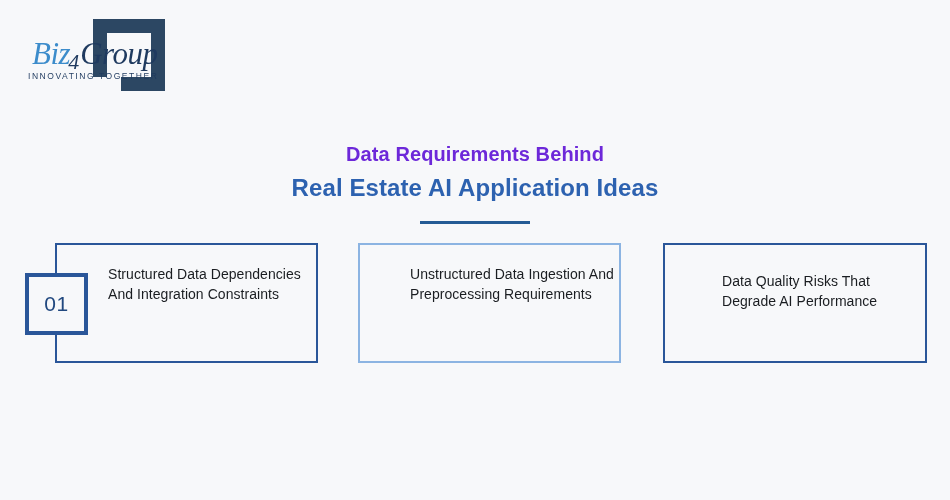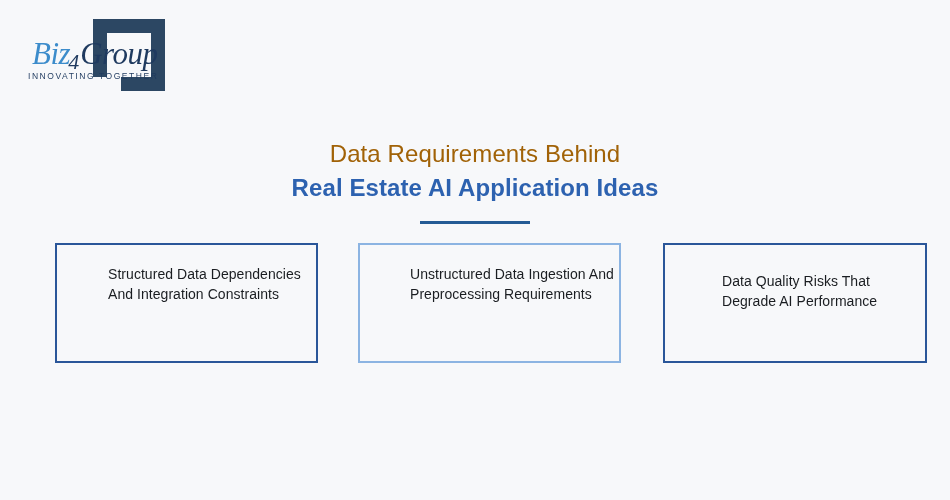--- a/index.html
+++ b/index.html
@@ -77,23 +77,23 @@
 
   
   .title-block {
     position: absolute;
     left: 0;
     top: 138px;
     width: 950px;
     text-align: center;
   }
   .title-line1 {
-    font-size: 24px;
-    color: #a16207;
-    font-weight: 400;
+    font-size: 20px;
+    color: #6d28d9;
+    font-weight: 700;
     letter-spacing: 0.1px;
     line-height: 32px;
   }
   .title-line2 {
     font-size: 24px;
     color: #2d62b0;
     font-weight: bold;
     letter-spacing: 0.1px;
     line-height: 32px;
     margin-top: 2px;
@@ -172,20 +172,21 @@
 
 <div class="title-block">
   <div class="title-line1">Data Requirements Behind</div>
   <div class="title-line2">Real Estate AI Application Ideas</div>
   <div class="title-rule"></div>
 </div>
 
 <div class="cards-row">
 
   <div class="card card-1"></div>
+  <div class="badge badge-1">01</div>
   <div class="card-text text-1">Structured Data Dependencies And Integration Constraints</div>
 
   <div class="card card-2"></div>
   <div class="card-text text-2">Unstructured Data Ingestion And Preprocessing Requirements</div>
 
   <div class="card card-3"></div>
   <div class="card-text text-3">Data Quality Risks That Degrade AI Performance</div>
 
 </div>
 

